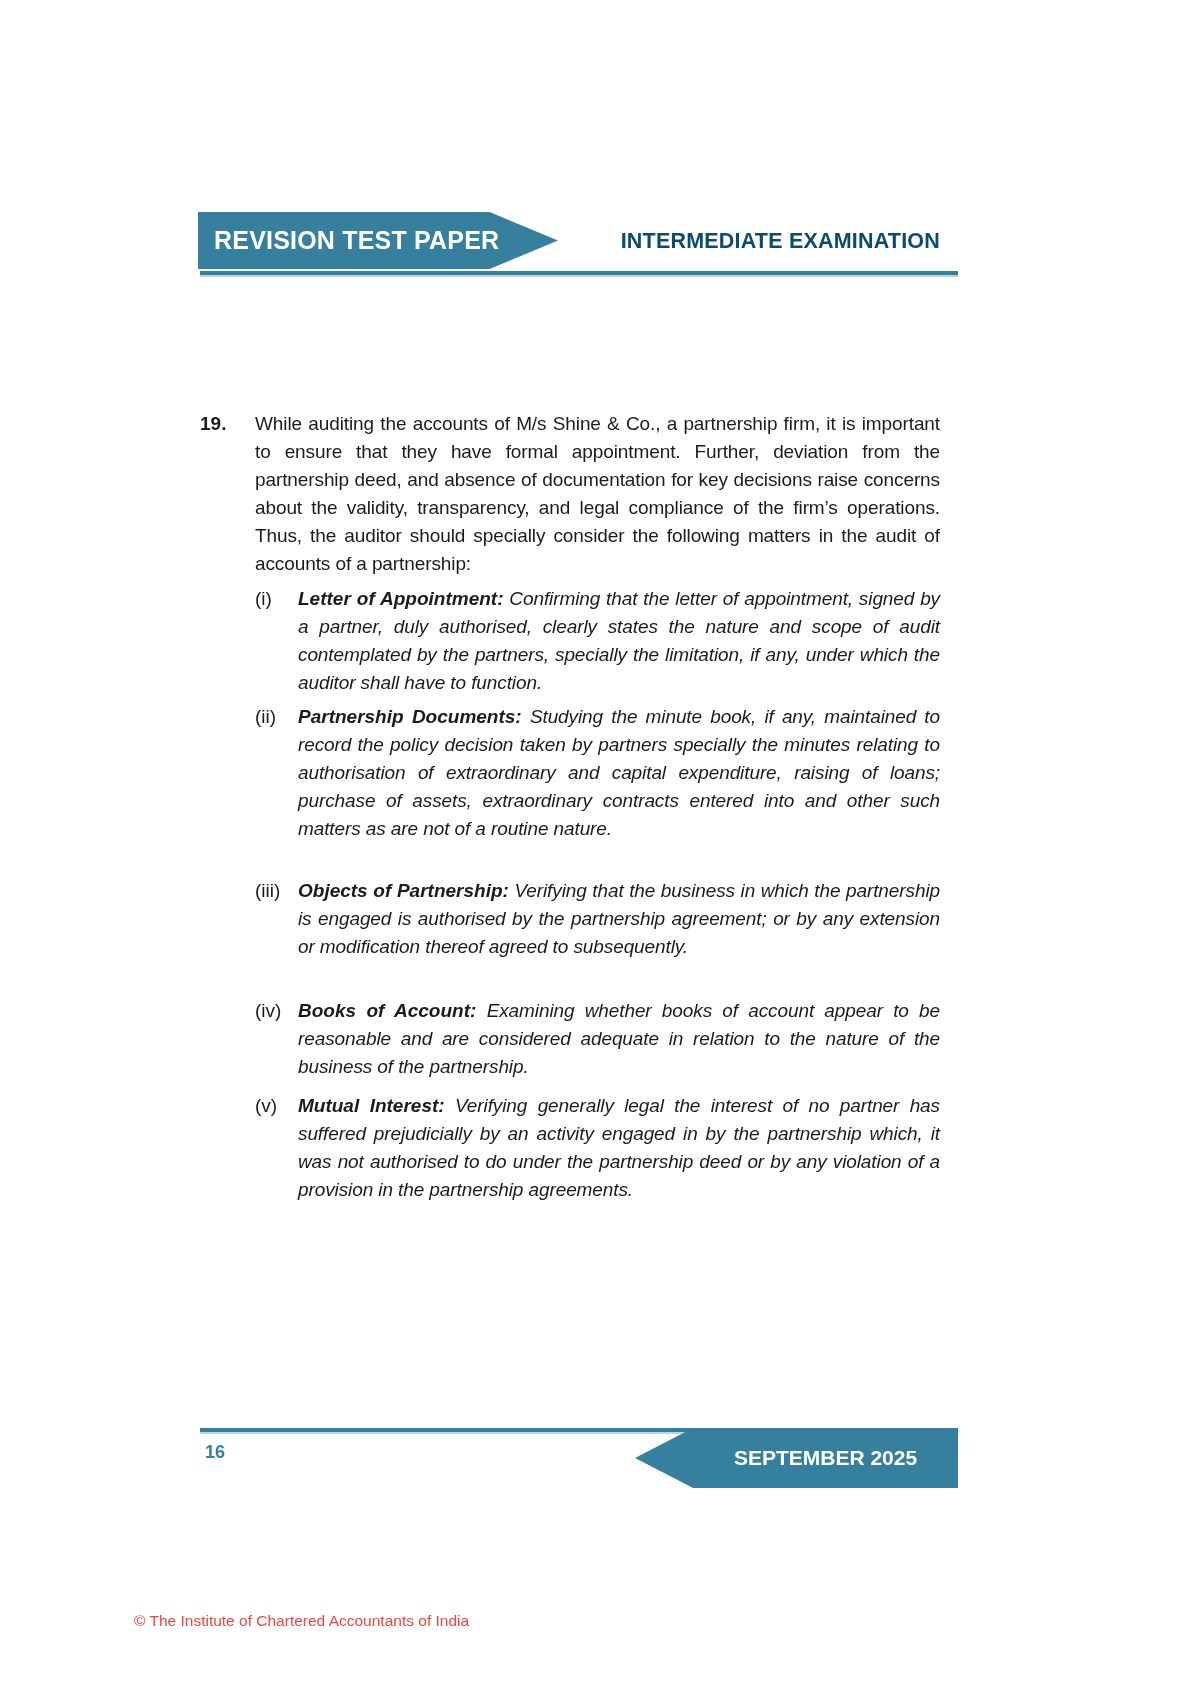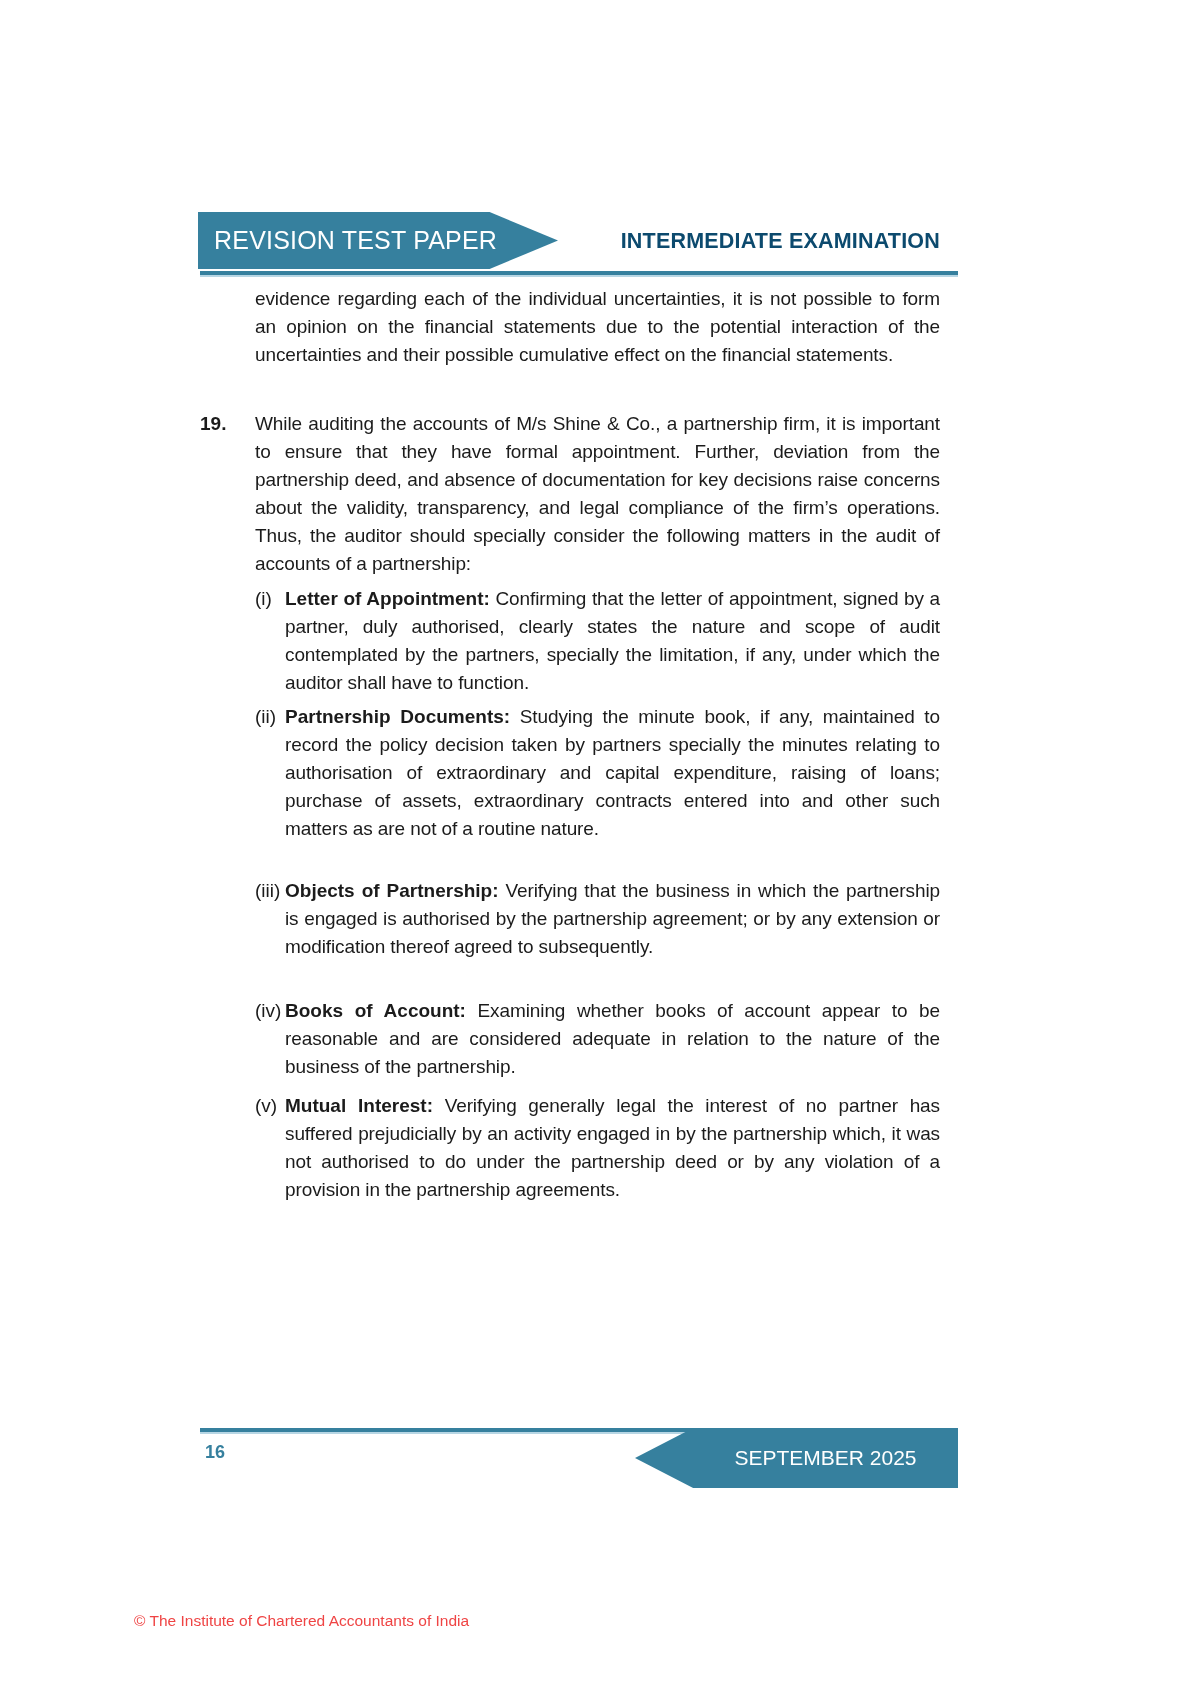--- a/index.html
+++ b/index.html
@@ -20,21 +20,21 @@
     left: 200px;
     top: 271px;
     width: 758px;
     height: 6px;
     background: linear-gradient(to bottom, #36809E 0 4px, #B7D6E4 4px 6px);
   }
   .banner {
     position: absolute;
     background: #36809E;
     color: #ffffff;
-    font-weight: normal;
+    font-weight: bold;
     z-index: 2;
   }
   .banner-top {
     left: 198px;
     top: 212px;
     width: 360px;
     height: 57px;
     clip-path: polygon(0 0, 81% 0, 100% 50%, 81% 100%, 0 100%);
     line-height: 57px;
     font-size: 25px;
@@ -92,21 +92,21 @@
   .sub-2 { top: 877px; }
   .sub-3 { top: 997px; }
   .sub-4 { top: 1092px; }
   .sub-label {
     position: absolute;
     left: 0;
     top: 0;
     font-size: 19px;
     line-height: 28px;
   }
-  .subitem .subitem-text { margin-left: 30px; }
+  .subitem .subitem-text { margin-left: 43px; font-style: italic; }
   .subitem-text b { letter-spacing: 0; }
 
   
   .footer-rule {
     position: absolute;
     left: 200px;
     top: 1428px;
     width: 758px;
     height: 6px;
     background: linear-gradient(to bottom, #36809E 0 4px, #B7D6E4 4px 6px);
@@ -144,21 +144,20 @@
 <body>
 
 <div class="page">
 
   <div class="header-rule"></div>
   <div class="banner banner-top">
     <span>REVISION TEST PAPER</span>
   </div>
   <div class="header-title">INTERMEDIATE EXAMINATION</div>
 
-  <p class="para intro">evidence regarding each of the individual uncertainties, it is not possible to form an opinion on the financial statements due to the potential interaction of the uncertainties and their possible cumulative effect on the financial statements.</p>
 
   <div class="question">
     <span class="q-num">19.</span>
     <p class="item-text">While auditing the accounts of M/s Shine &amp; Co., a partnership firm, it is important to ensure that they have formal appointment. Further, deviation from the partnership deed, and absence of documentation for key decisions raise concerns about the validity, transparency, and legal compliance of the firm’s operations. Thus, the auditor should specially consider the following matters in the audit of accounts of a partnership:</p>
   </div>
 
   <div class="subitem sub-0">
     <span class="sub-label">(i)</span>
     <p class="subitem-text">
       <b>Letter of Appointment:</b>

